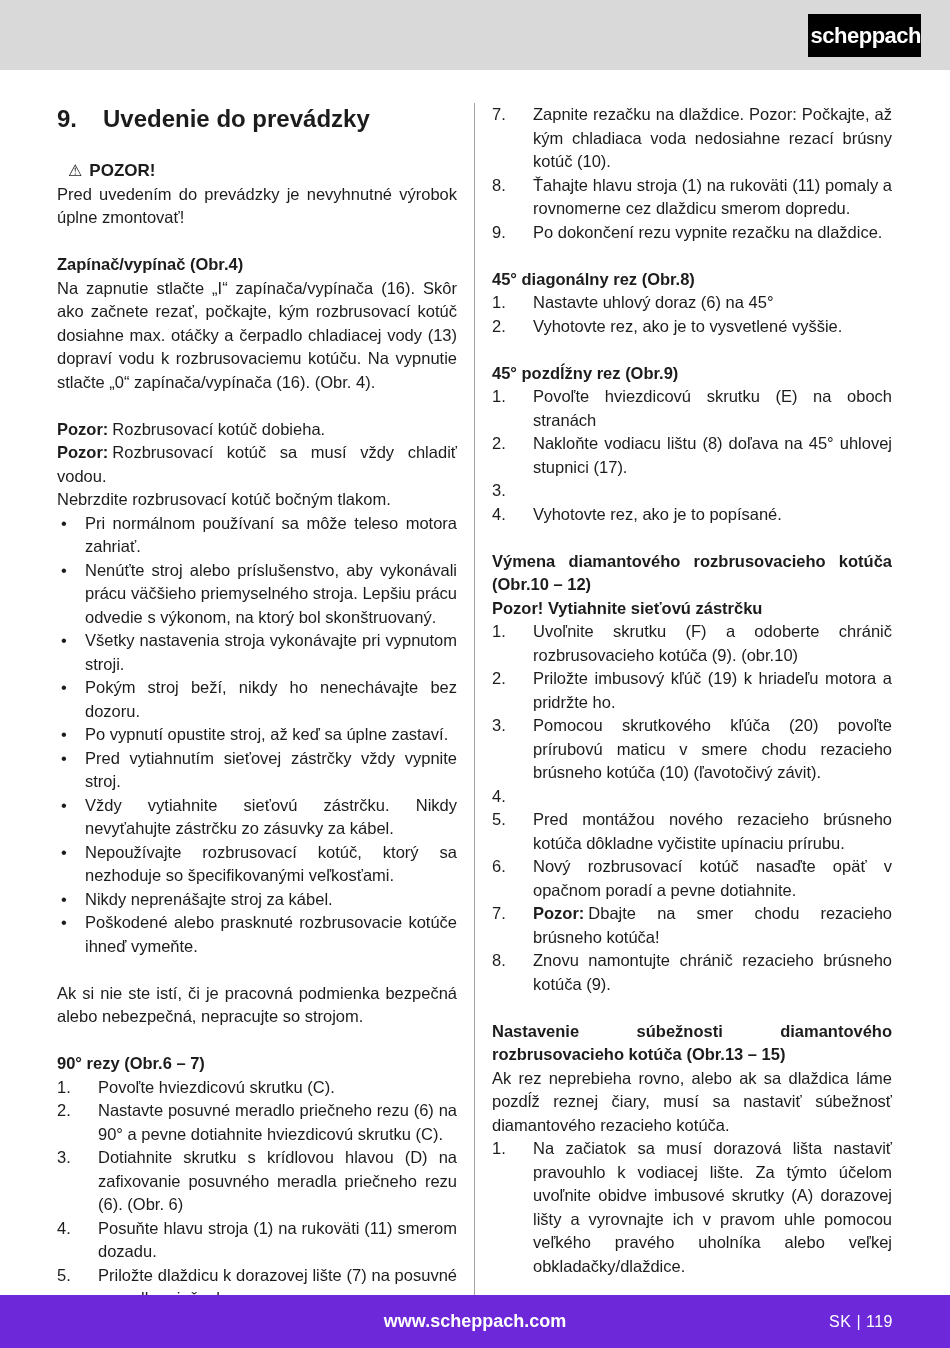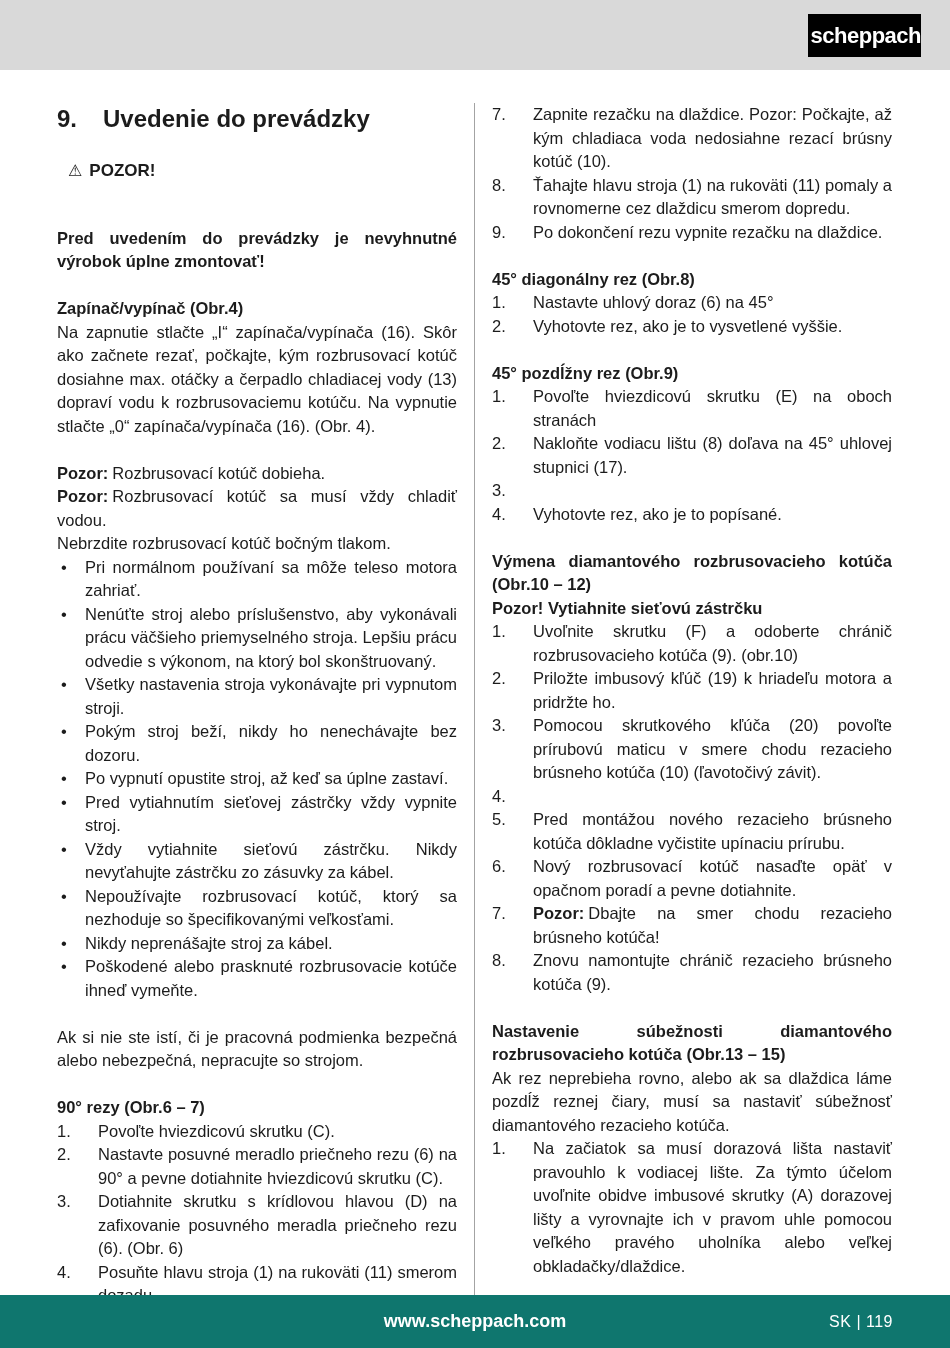--- a/index.html
+++ b/index.html
@@ -17,31 +17,31 @@
   }
   .content { display:flex; padding:33px 57px 0 57px; }
   .col { width:400px; font-size:16.5px; line-height:23.5px; text-align:justify; }
   .col-left { margin-right:17px; }
   .col-right { margin-left:17px; }
   .divider { width:1px; background:#a3a3a3; align-self:stretch; margin-bottom:28px; }
   h1.doc-title { font-size:24px; line-height:32px; font-weight:bold; display:flex; margin-bottom:24px; text-align:left; }
   .title-num { width:46px; flex:none; }
   .subheading { font-weight:bold; }
   .gap { margin-top:23.5px; }
-  .bold-par { font-weight:bold;margin-top:44px; }
+  .bold-par { font-weight:normal; }
   .warn-line { font-weight:bold; font-size:17px;margin-left:11px; }
   .warn-icon { margin-right:7px; font-weight:normal; font-size:16px; }
   .lead { font-weight:bold; margin-right:4px; }
   .li { display:flex; }
   .li .marker { flex:none; width:41px; text-align:left; }
   .bullet-li .marker { width:28px; padding-left:4px; }
   .li .li-text { flex:1; text-align:justify; }
   .page-footer {
     position:absolute; left:0; right:0; bottom:0; height:53px;
-    background:#0f766e; color:#fff; display:flex; align-items:center;
+    background:#6d28d9; color:#fff; display:flex; align-items:center;
   }
   .footer-site { position:absolute; left:0; right:0; text-align:center; font-weight:bold; font-size:18px; }
   .footer-page { position:absolute; right:57px; font-size:16px; letter-spacing:0.5px; }
 </style>
 </head>
 <body>
 
 <header class="page-header">
   <div class="logo">
     <span>scheppach</span>

